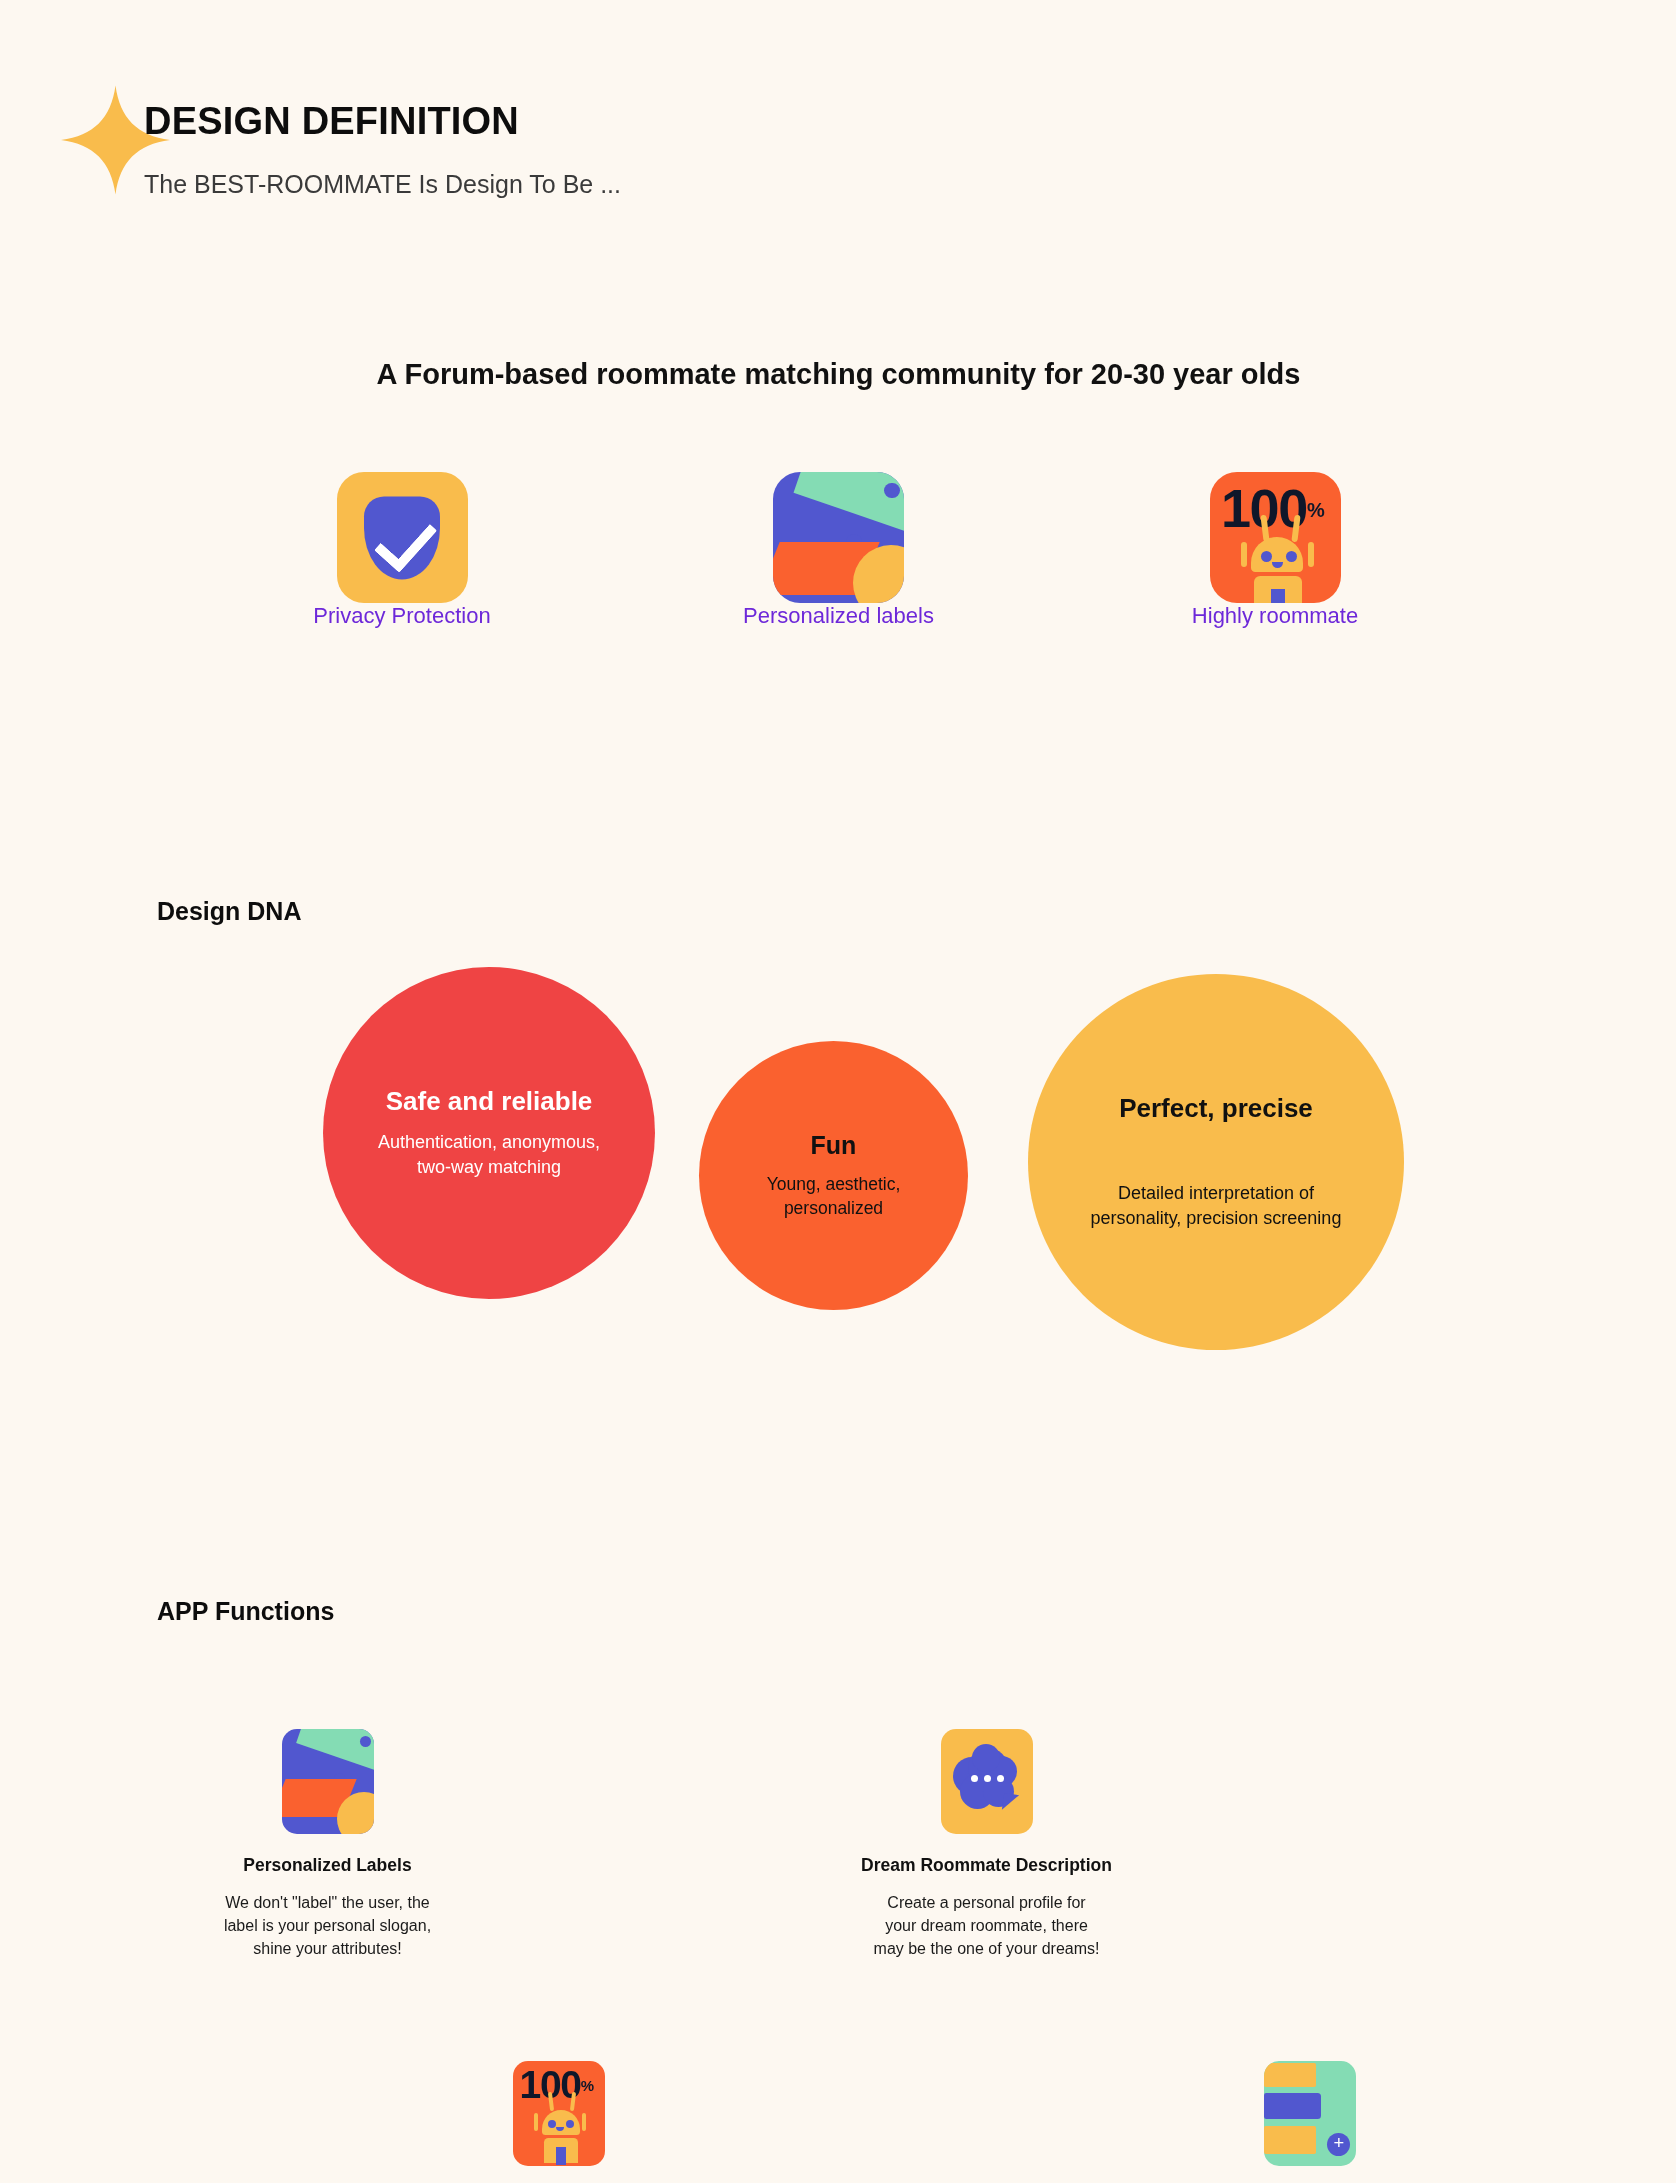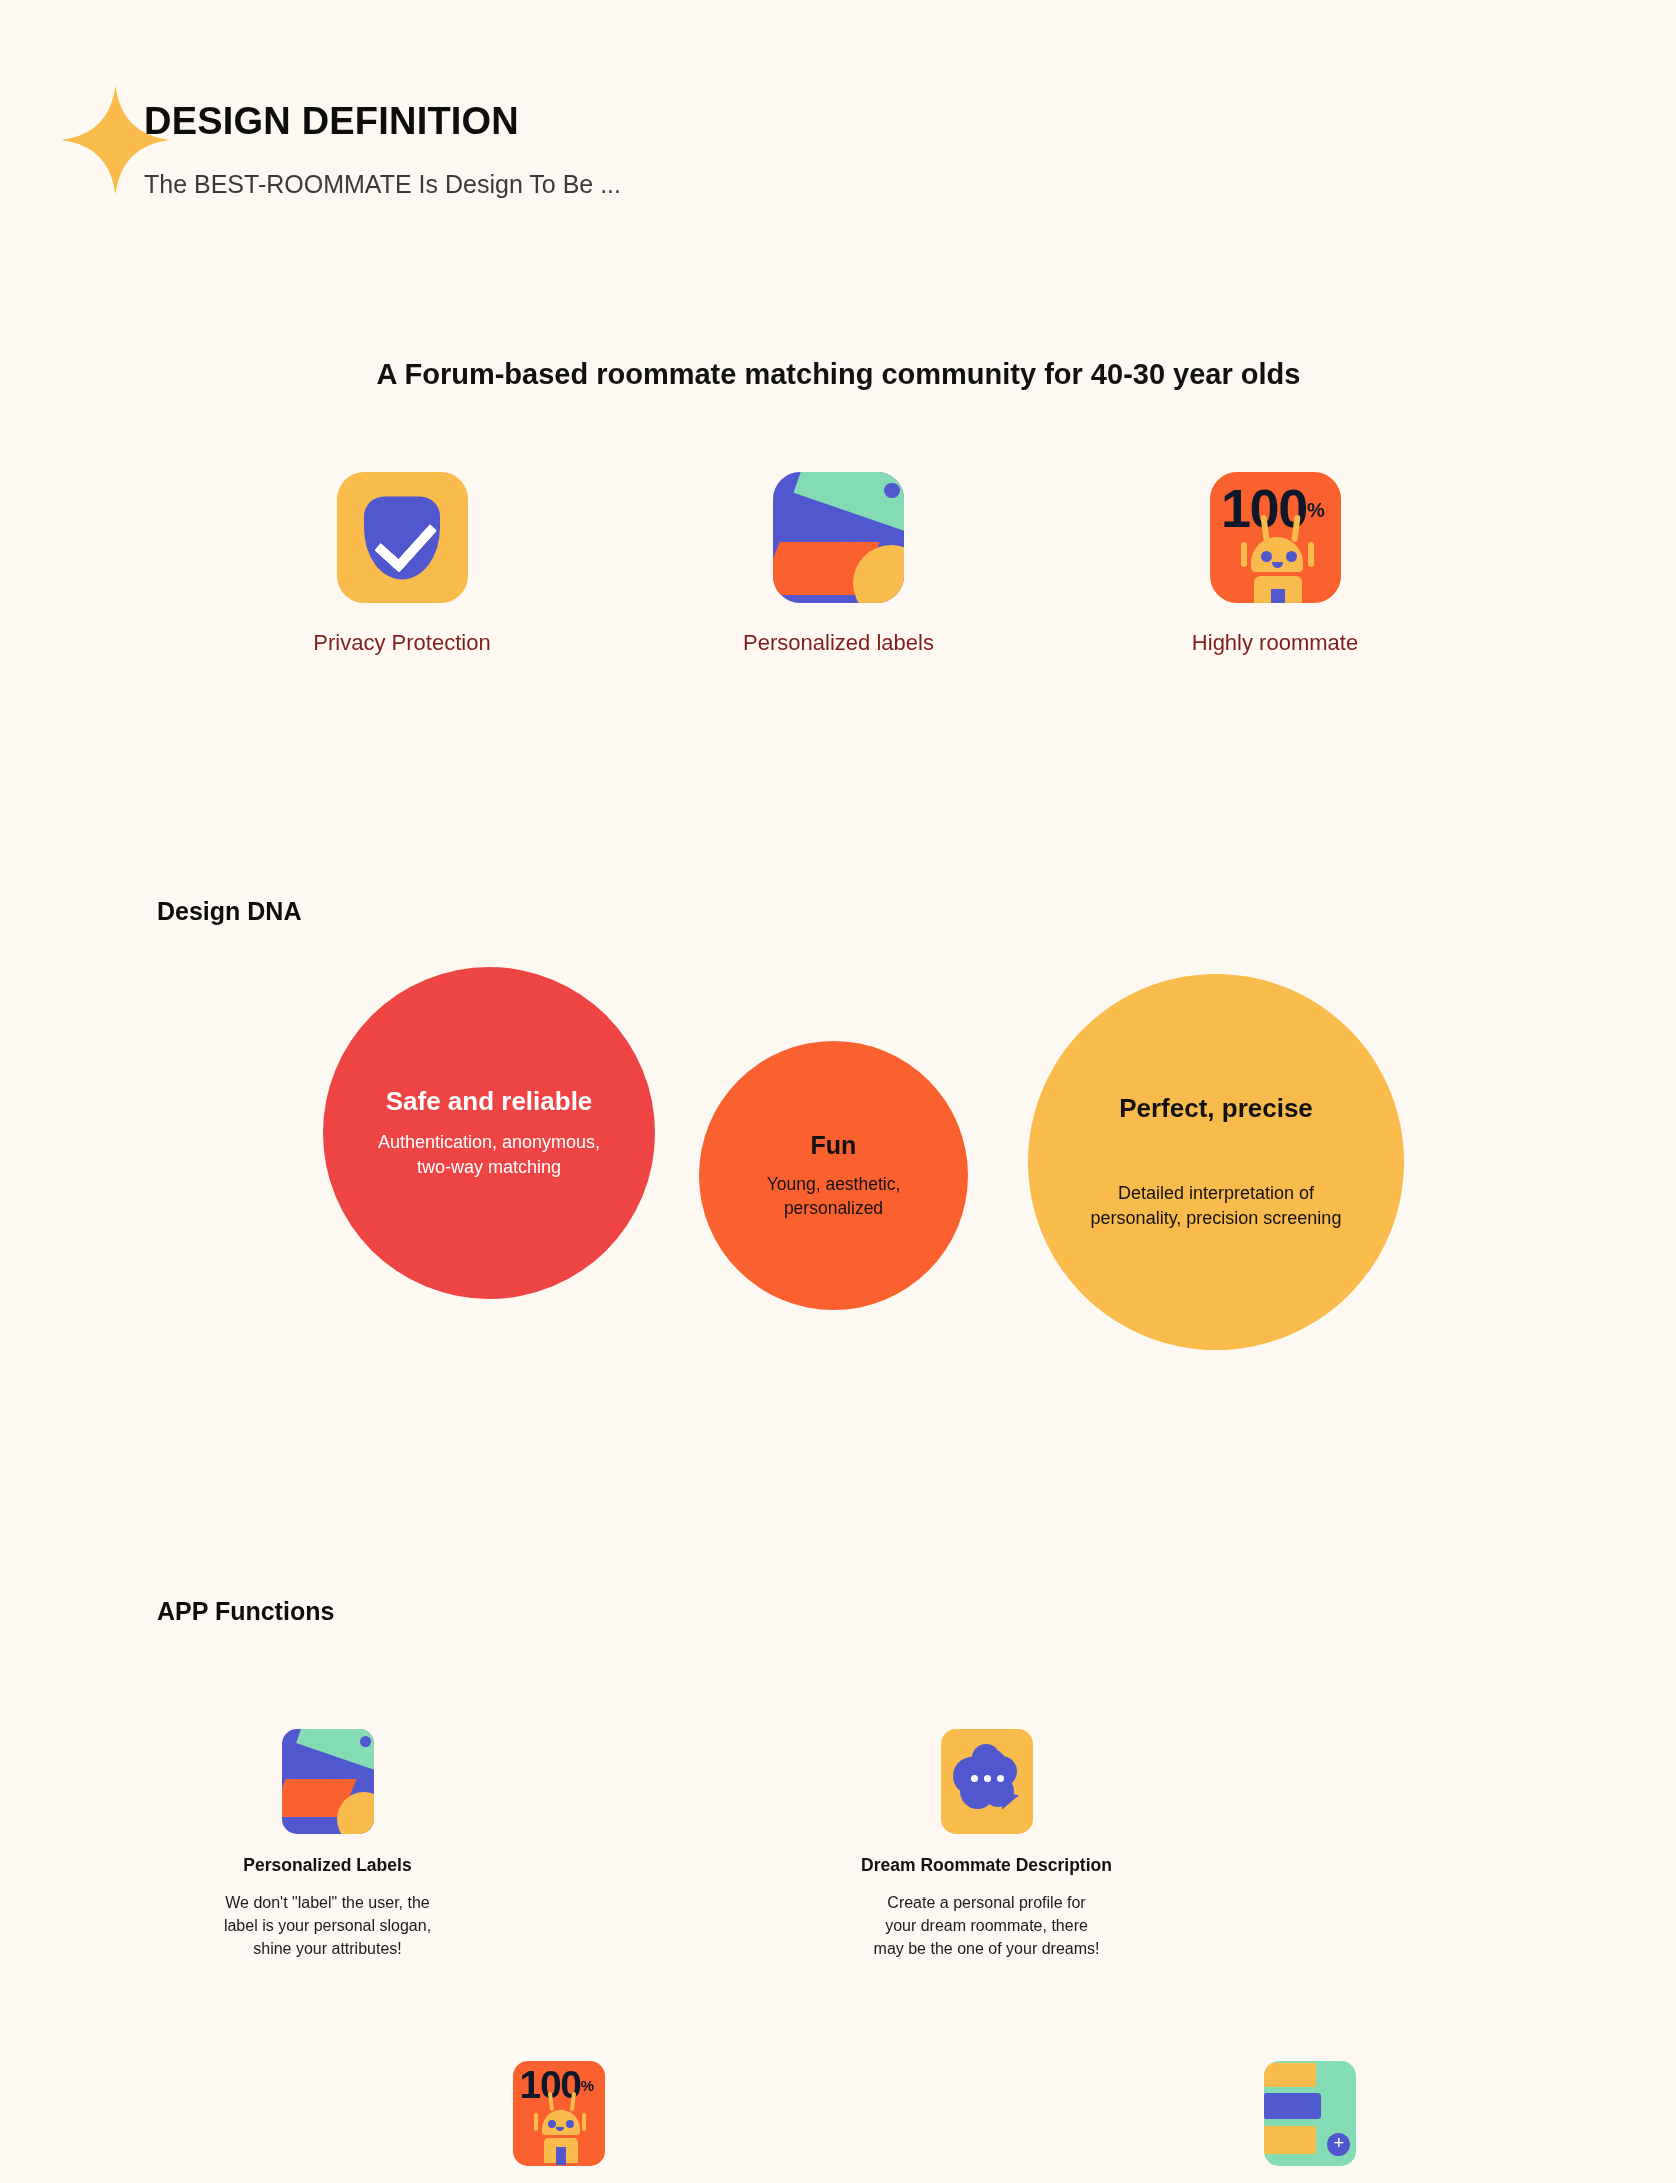--- a/index.html
+++ b/index.html
@@ -28,22 +28,21 @@
 
   
   #hero-title {
     left:0; top:358px; width:1677px;
     text-align:center;
     font-size:29px; font-weight:700; color:#111;
   }
   .feature-col { width:306px; text-align:center; }
   #features { left:249px; top:472px; width:1179px; height:245px; display:flex; justify-content:space-between; }
   .feature-label {
-    margin-top:27px;
-    font-size:22px; color:#7f1d1d; font-weight:400;
+    font-size:22px; color:#6d28d9; font-weight:400;
   }
 
   
   .appicon {
     width:131px; height:131px; border-radius:27px; position:relative; overflow:hidden;
   }
 
   
   .ic-privacy { background:#F8B githubbb; }
   .ic-privacy { background:#F9BC4C; }
@@ -187,21 +186,21 @@
 <body>
 
 <div id="header" class="abs">
   <svg id="sparkle-icon" class="abs" viewBox="0 0 100 100">
     <path d="M50 0 C54 30 70 46 100 50 C70 54 54 70 50 100 C46 70 30 54 0 50 C30 46 46 30 50 0 Z" fill="#F9BC4C"></path>
   </svg>
   <div id="header-title" class="abs">DESIGN DEFINITION</div>
   <div id="header-sub" class="abs">The BEST-ROOMMATE Is Design To Be ...</div>
 </div>
 
-<div id="hero-title" class="abs">A Forum-based roommate matching community for 40-30 year olds</div>
+<div id="hero-title" class="abs">A Forum-based roommate matching community for 20-30 year olds</div>
 
 <div id="features" class="abs">
 
   <div class="feature-col">
     <div class="feature-icon-row fn-icon-row">
       <div class="appicon ic-privacy">
         <div class="shield"></div>
       </div>
     </div>
     <div class="feature-label">Privacy Protection</div>

